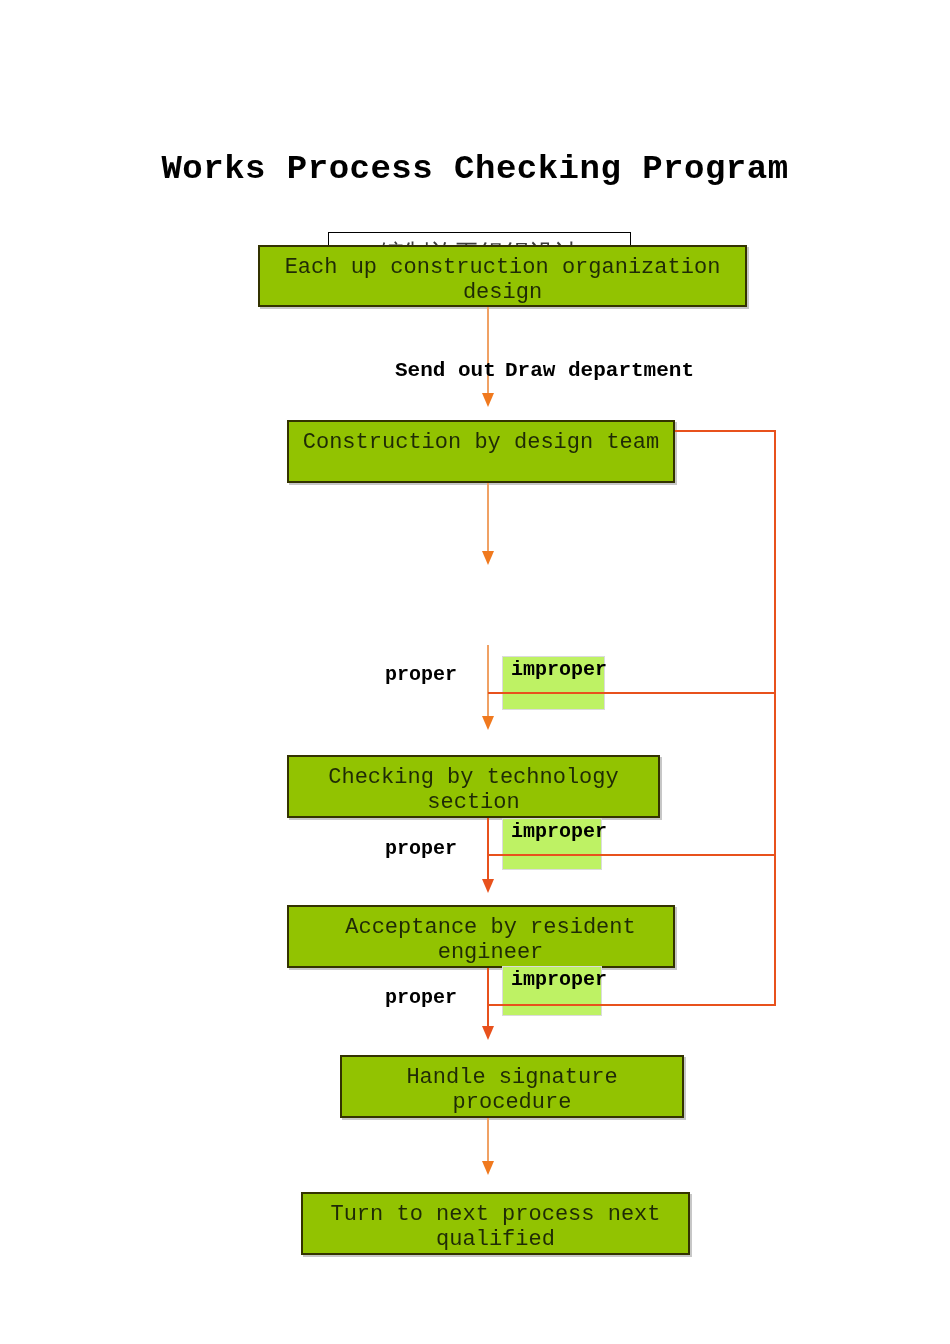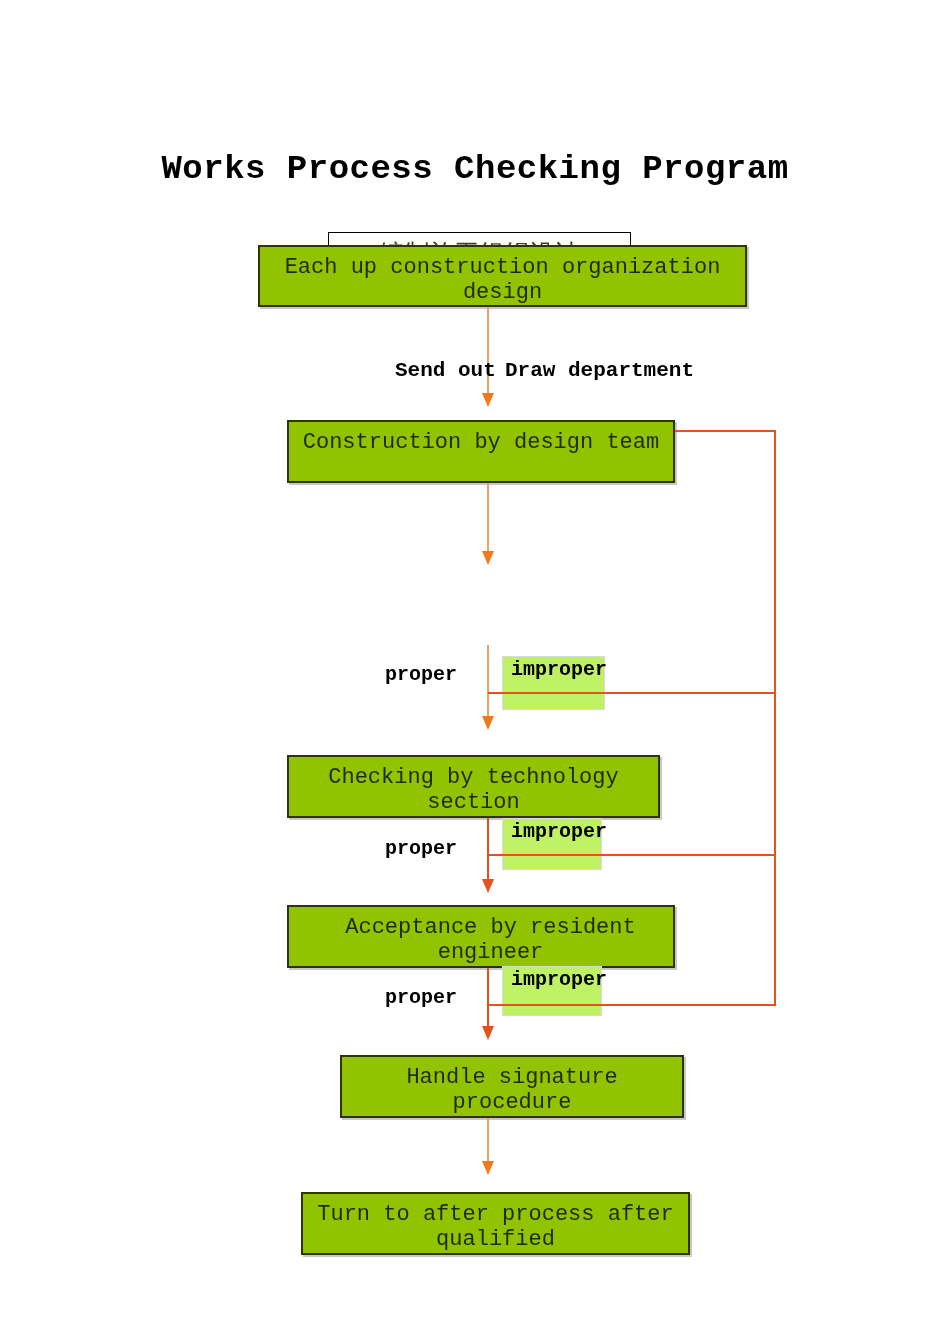--- a/index.html
+++ b/index.html
@@ -61,21 +61,21 @@
   <div class="fbox" style="left:287px;top:755px;width:373px;height:63px;">
     <span>Checking by technology section</span>
   </div>
   <div class="fbox" style="left:287px;top:905px;width:388px;height:63px;padding-left:19px;">
     <span>Acceptance by resident engineer</span>
   </div>
   <div class="fbox" style="left:316px;top:1055px;width:344px;height:63px;margin-left:24px;">
     <span>Handle signature procedure</span>
   </div>
   <div class="fbox" style="left:301px;top:1192px;width:389px;height:63px;">
-    <span>Turn to after process after qualified</span>
+    <span>Turn to next process next qualified</span>
   </div>
 
   <div class="vline" style="left:487px;top:307px;height:87px;"></div>
   <div class="ahead" style="left:482px;top:393px;"></div>
 
   <div class="vline" style="left:487px;top:483px;height:69px;"></div>
   <div class="ahead" style="left:482px;top:551px;"></div>
 
   <div class="vline" style="left:487px;top:645px;height:72px;"></div>
   <div class="ahead" style="left:482px;top:716px;"></div>

